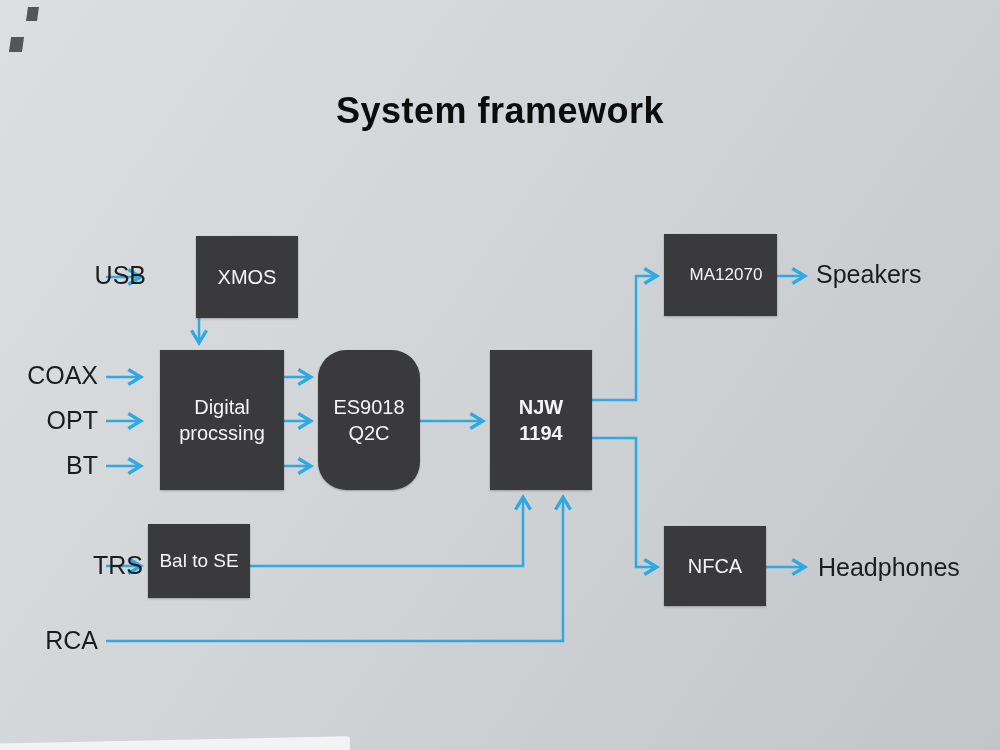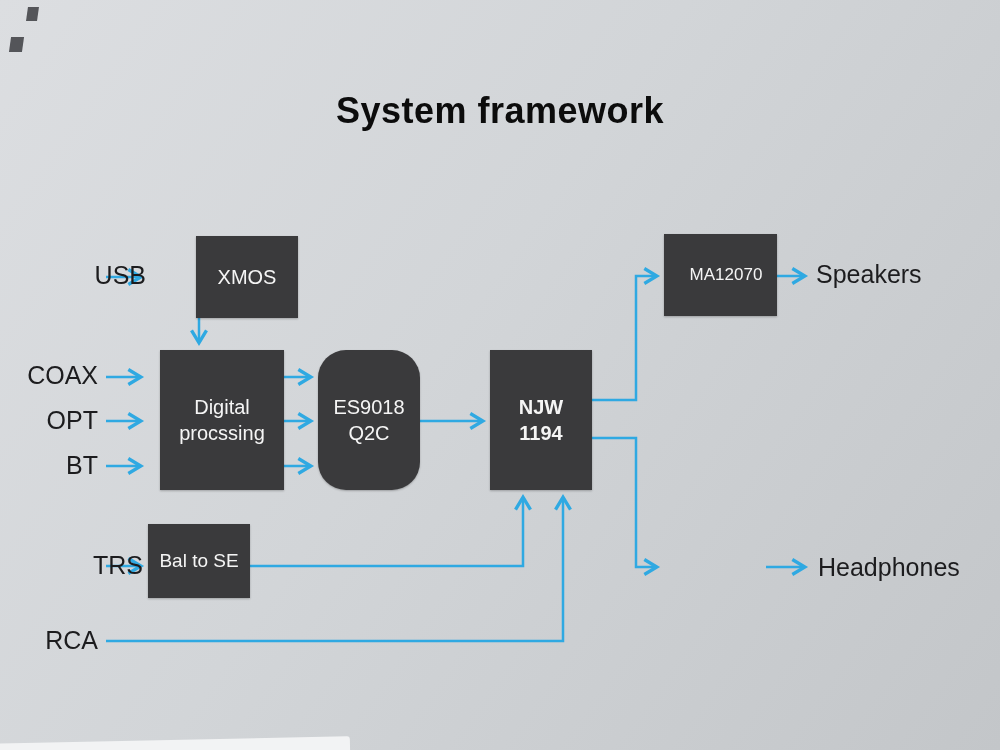--- a/index.html
+++ b/index.html
@@ -119,14 +119,15 @@
 
   <div class="block b-xmos">XMOS</div>
   <div class="block b-digital">Digital
 procssing</div>
   <div class="block b-es9018">ES9018
 Q2C</div>
   <div class="block b-njw">NJW
 1194</div>
   <div class="block b-bal">Bal to SE</div>
   <div class="block b-ma12070">MA12070</div>
+  <div class="block b-nfca">NFCA</div>
 
 </div>
 
 </body></html>

